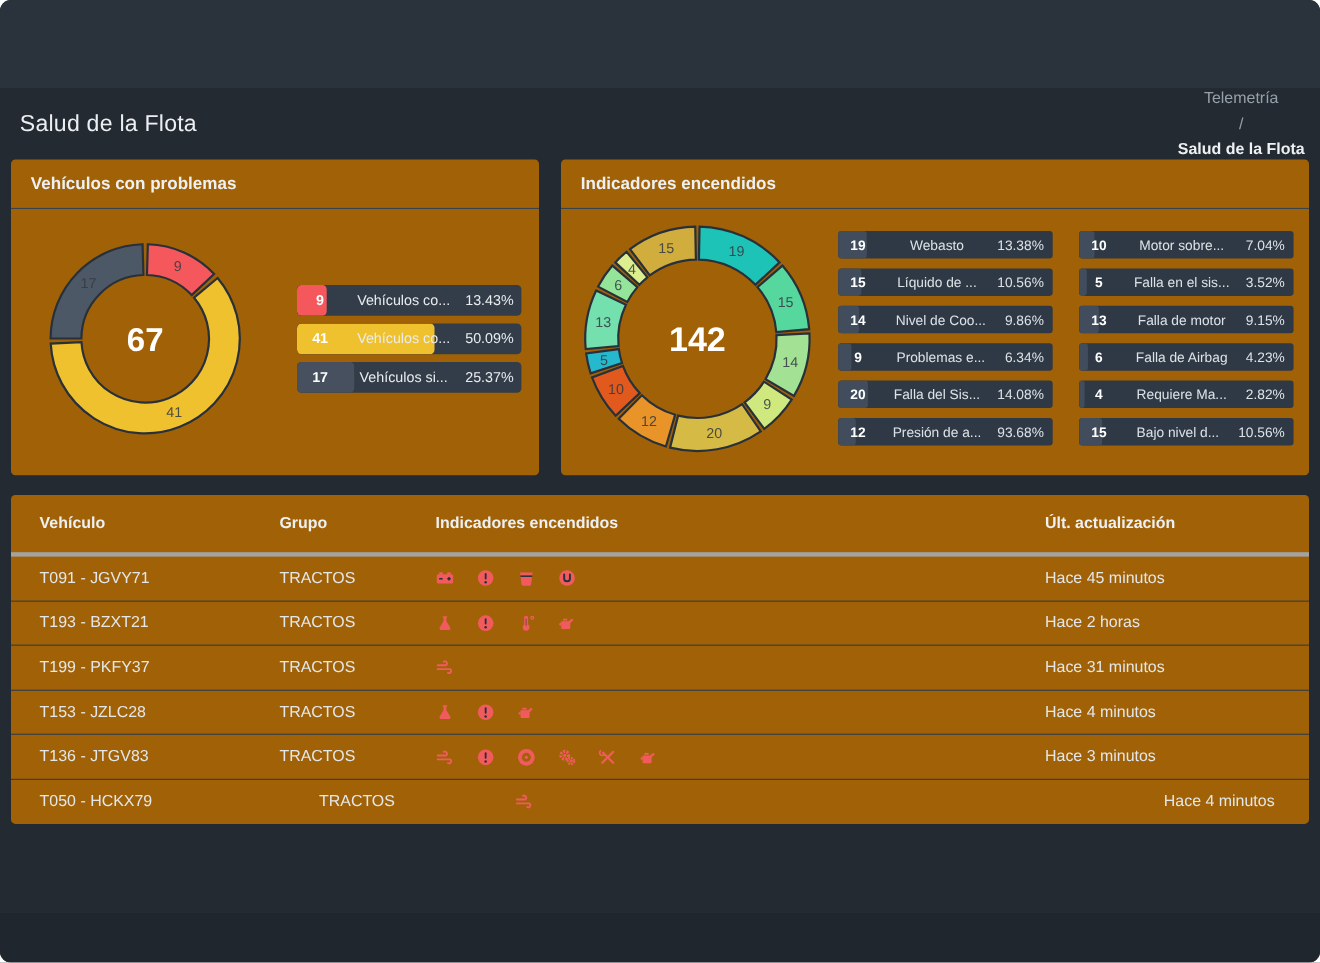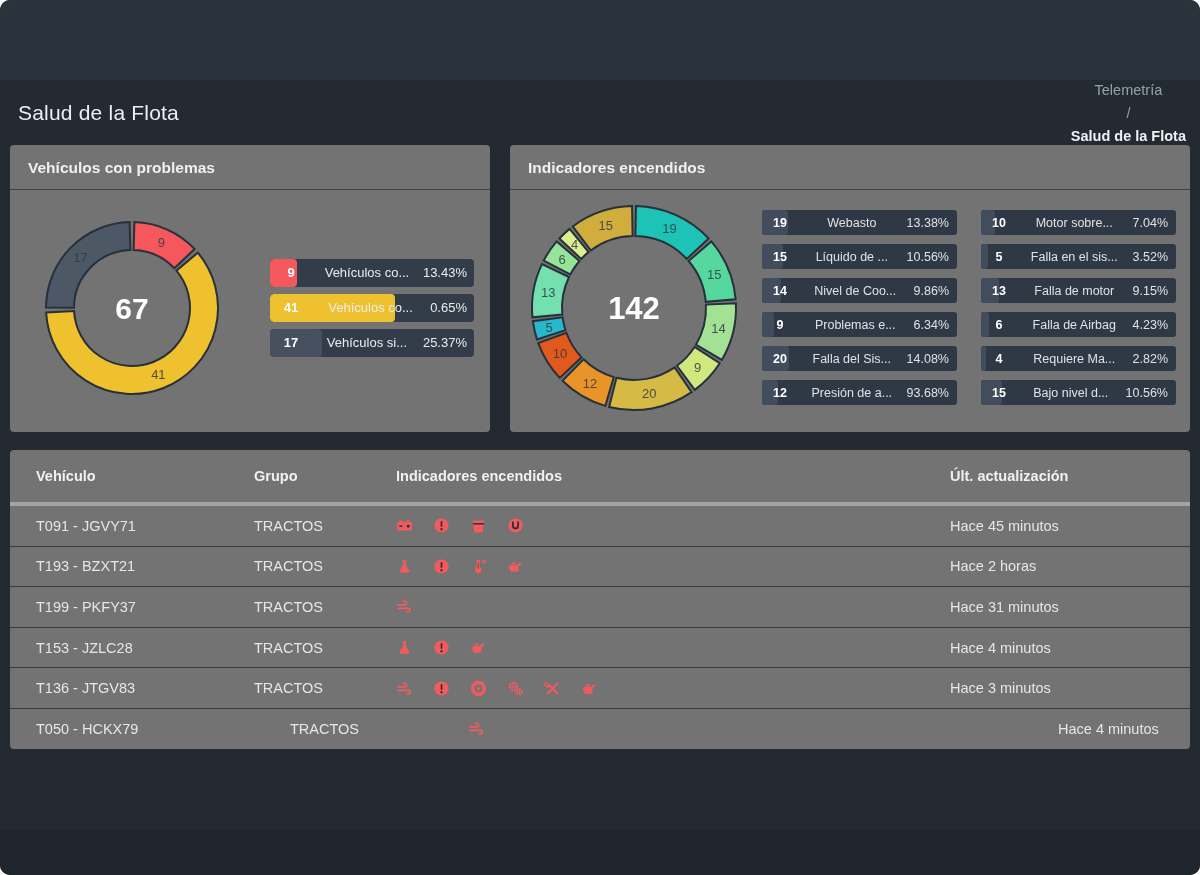--- a/index.html
+++ b/index.html
@@ -7,21 +7,21 @@
   .window{position:relative;width:1200px;height:875px;border-radius:10px;overflow:hidden;background:#232a32;margin:0 auto;}
   .topband{height:80px;background:#2a323b;}
   .bottomband{position:absolute;left:0;right:0;bottom:0;height:45px;background:#20262e;}
   .appheader{height:65px;display:flex;align-items:center;justify-content:space-between;padding:0 14px 0 18px;}
   .page-title{font-size:21px;font-weight:400;color:#eceff2;letter-spacing:.2px;}
   .breadcrumb{font-size:14.5px;display:flex;align-items:center;gap:7px;flex-direction:column;}
   .crumb-parent{color:#97a0a9;cursor:pointer;}
   .crumb-sep{color:#97a0a9;}
   .crumb-current{color:#eef1f4;font-weight:600;}
   .row1{display:flex;gap:20px;margin:0 10px;}
-  .card{background:#737373;border-radius:4px;}
+  .card{background:#a16207;border-radius:4px;}
   .card-header{padding:14px 18px 12px 18px;font-size:15.5px;font-weight:700;color:#eef1f4;border-bottom:1px solid #39434f;}
   .card-problem{width:480px;height:287px;box-sizing:border-box;}
   .card-ind{flex:1;height:287px;box-sizing:border-box;}
   .pv-body{display:flex;align-items:center;padding:4px 16px 4px 6px;height:235px;box-sizing:border-box;}
   .pv-legend{width:204px;margin-left:auto;display:flex;flex-direction:column;gap:7px;}
   .pv-row{position:relative;height:28px;border-radius:4px;background:#333d49;overflow:hidden;display:flex;align-items:center;font-size:13px;color:#e9ecef;cursor:pointer;}
   .pv-fill{position:absolute;left:0;top:0;bottom:0;border-radius:4px;}
   .pv-num{position:relative;width:42px;text-align:center;font-weight:700;color:#fff;}
   .pv-label{position:relative;flex:1;text-align:center;white-space:nowrap;overflow:hidden;}
   .pv-pct{position:relative;padding-right:7px;padding-left:1px;}
@@ -74,21 +74,21 @@
             <div class="pv-row">
               <div class="pv-fill" style="width:13.43%;background:#f4585d"></div>
               <span class="pv-num">9</span>
               <span class="pv-label">Vehículos co...</span>
               <span class="pv-pct">13.43%</span>
             </div>
             <div class="pv-row">
               <div class="pv-fill" style="width:61.19%;background:#f0c12e"></div>
               <span class="pv-num">41</span>
               <span class="pv-label">Vehículos co...</span>
-              <span class="pv-pct">0.65%</span>
+              <span class="pv-pct">50.09%</span>
             </div>
             <div class="pv-row">
               <div class="pv-fill" style="width:25.37%;background:#46505e"></div>
               <span class="pv-num">17</span>
               <span class="pv-label">Vehículos si...</span>
               <span class="pv-pct">25.37%</span>
             </div>
           </div>
       </div>
     </div>

